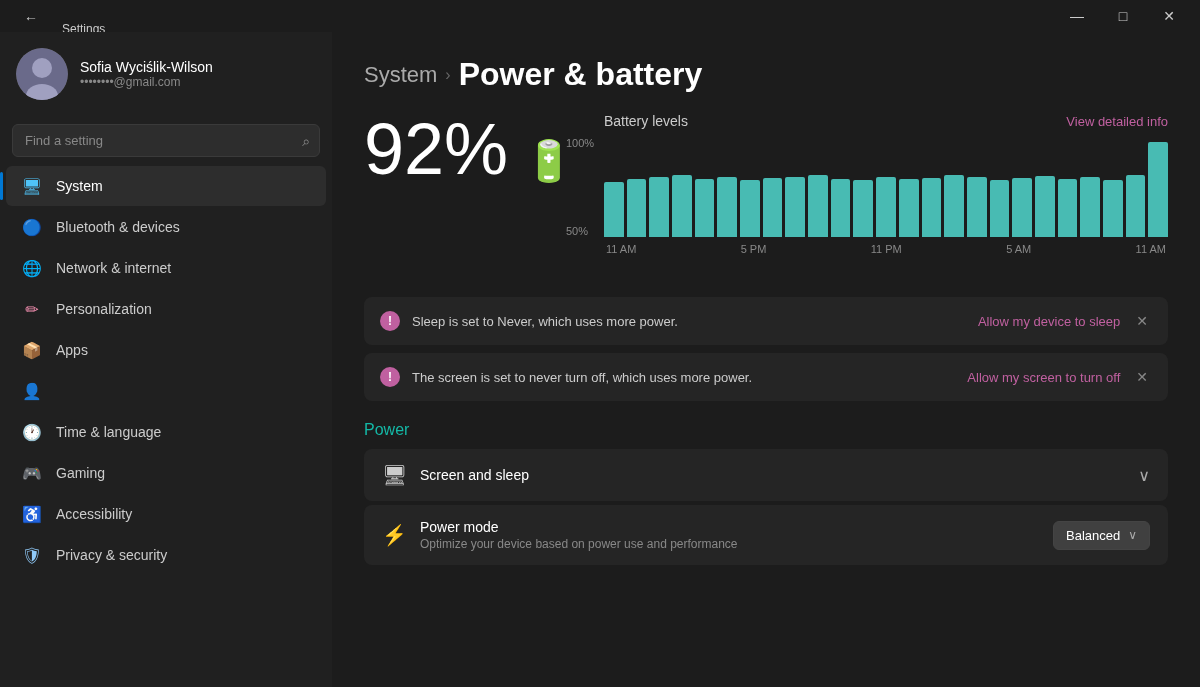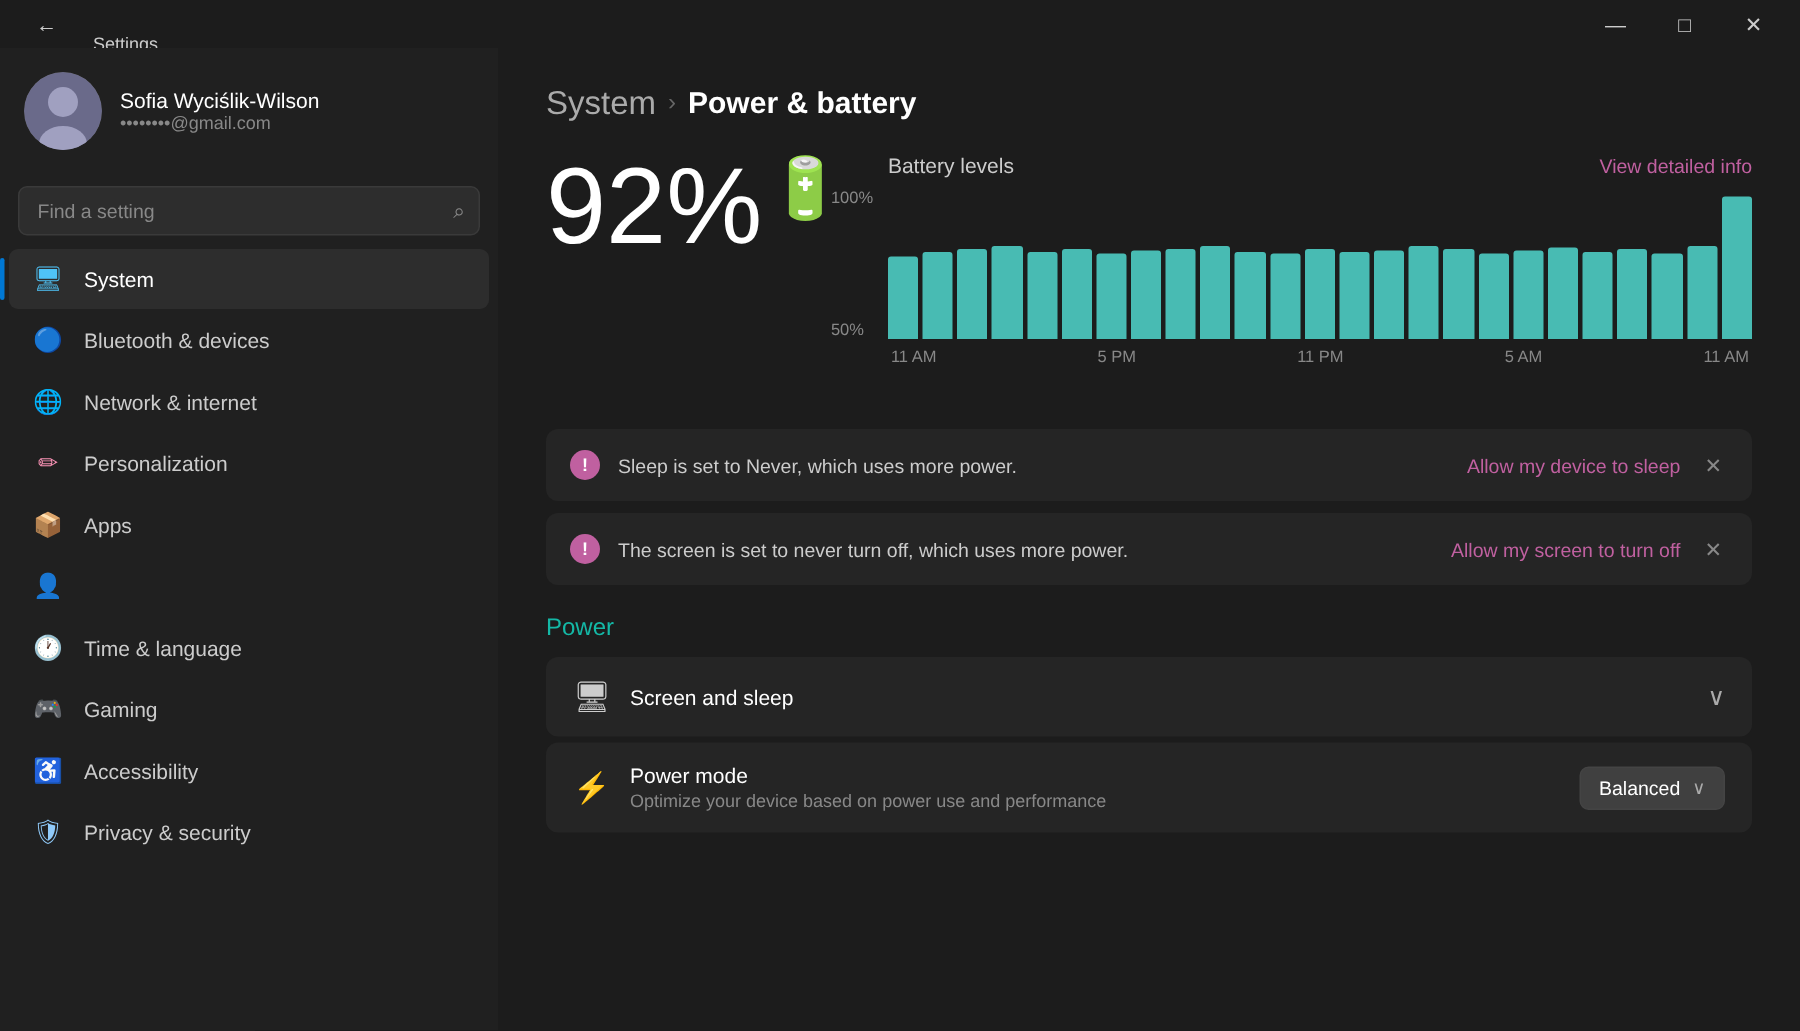--- a/index.html
+++ b/index.html
@@ -173,36 +173,36 @@
     .breadcrumb-system {
       font-size: 22px;
       color: #aaa;
       font-weight: 300;
     }
     .breadcrumb-sep {
       font-size: 16px;
       color: #666;
     }
     .breadcrumb-current {
-      font-size: 20px;
+      font-size: 32px;
       font-weight: 600;
       color: #fff;
     }
 
     
     .battery-section {
       display: flex;
       gap: 30px;
       margin-bottom: 20px;
       align-items: flex-start;
     }
     .battery-left {
       display: flex;
-      align-items: flex-start;
-      gap: 4px;
+      align-items: flex-end;
+      gap: 16px;
     }
     .battery-percent {
       font-size: 72px;
       font-weight: 200;
       color: #fff;
       line-height: 1;
     }
     .battery-icon-large {
       font-size: 40px;
       color: #fff;

